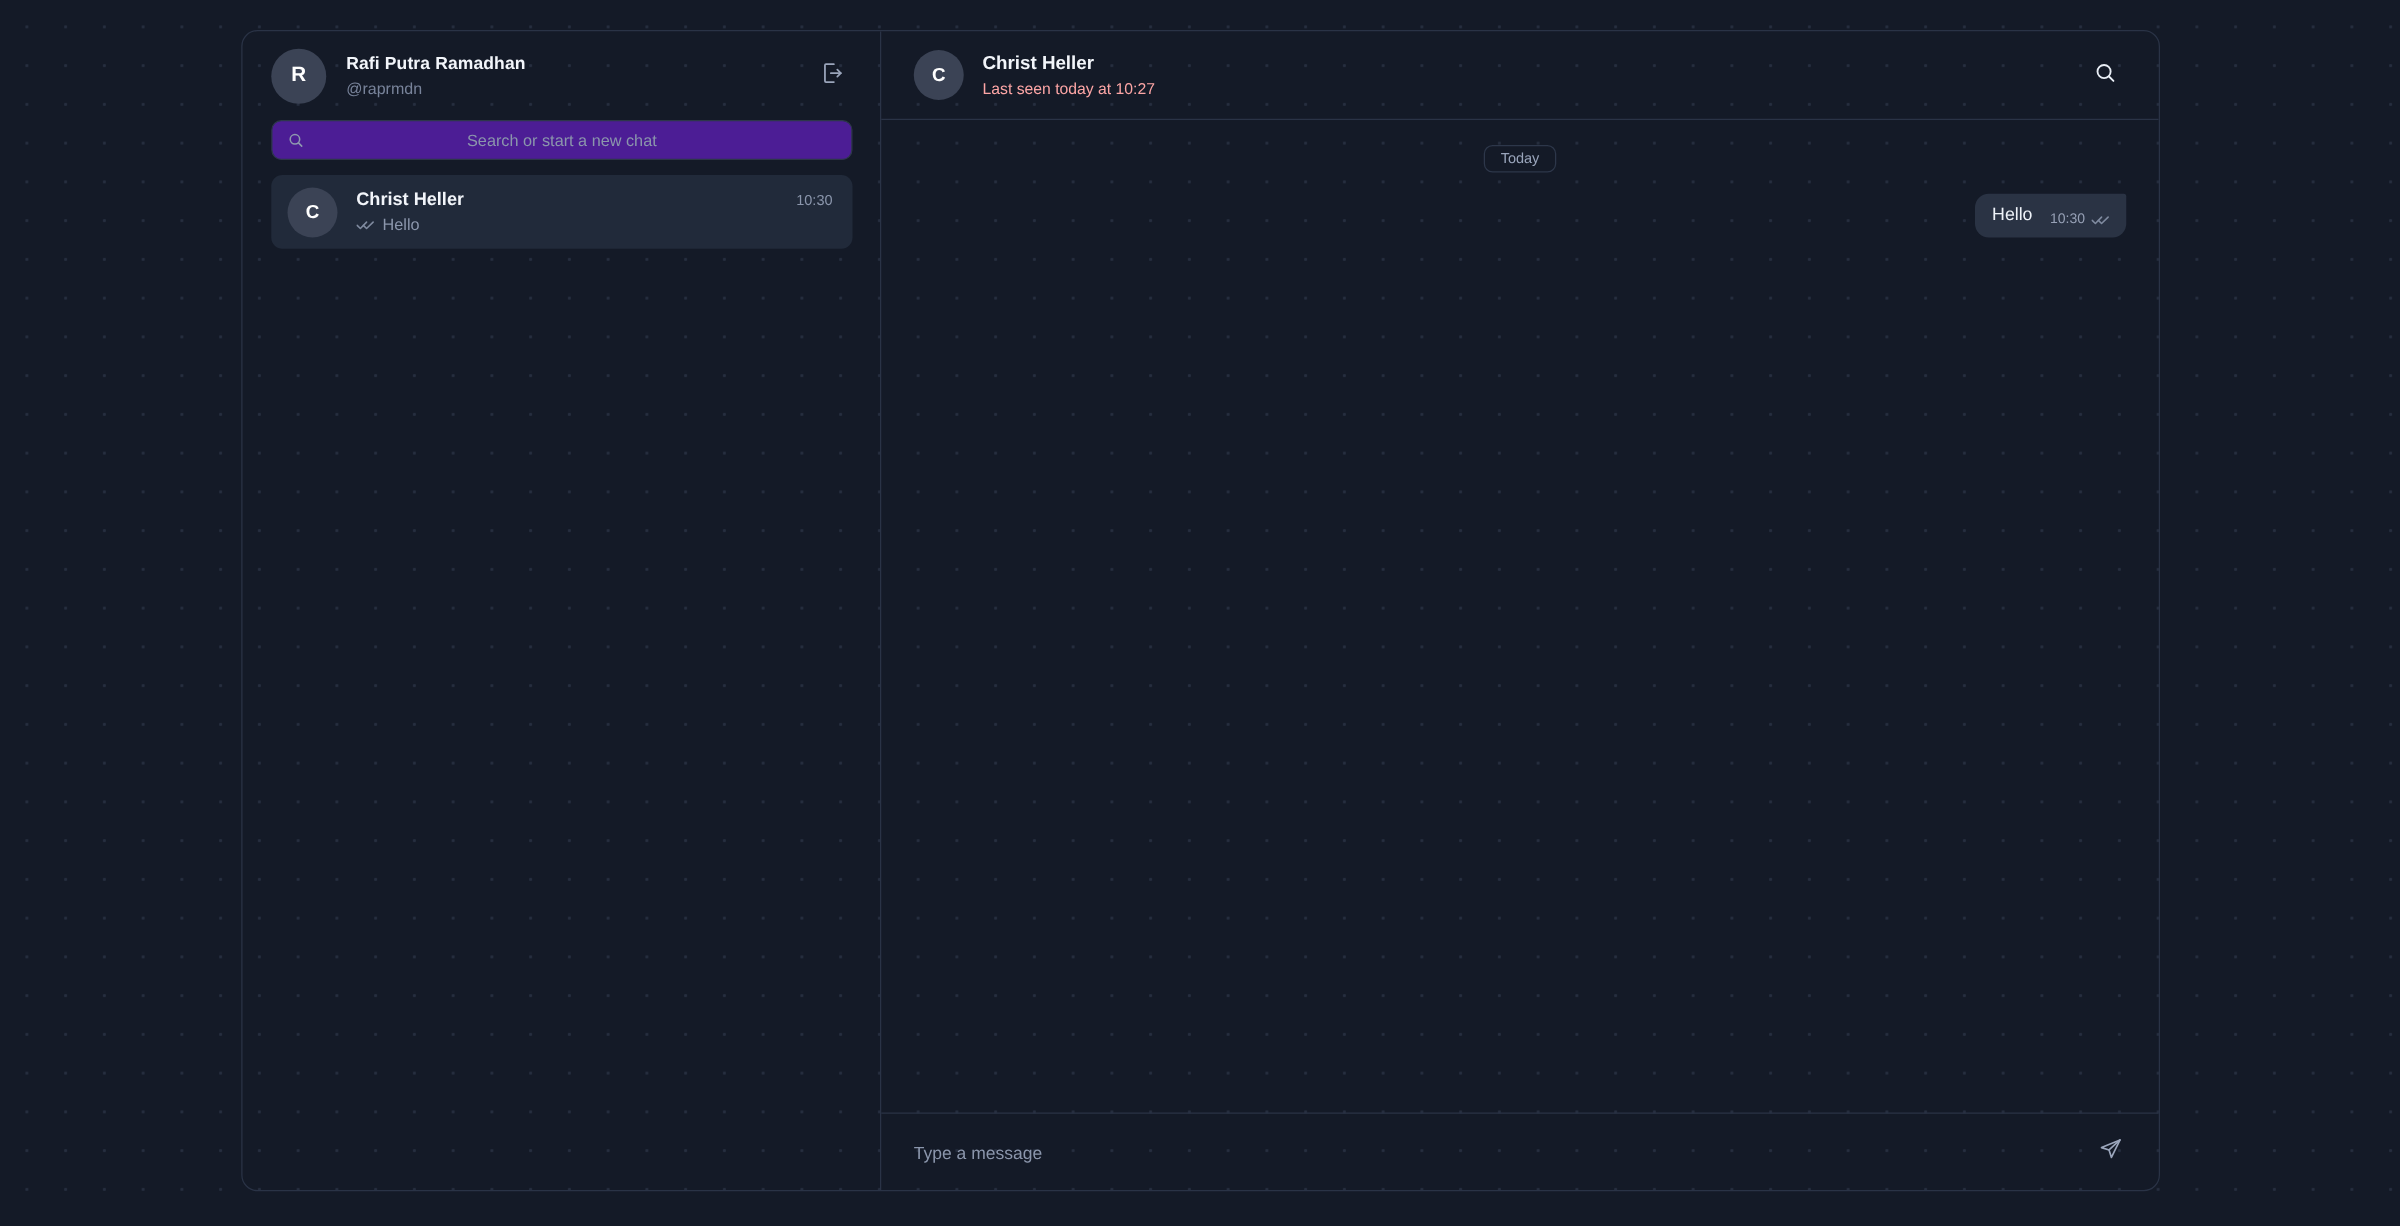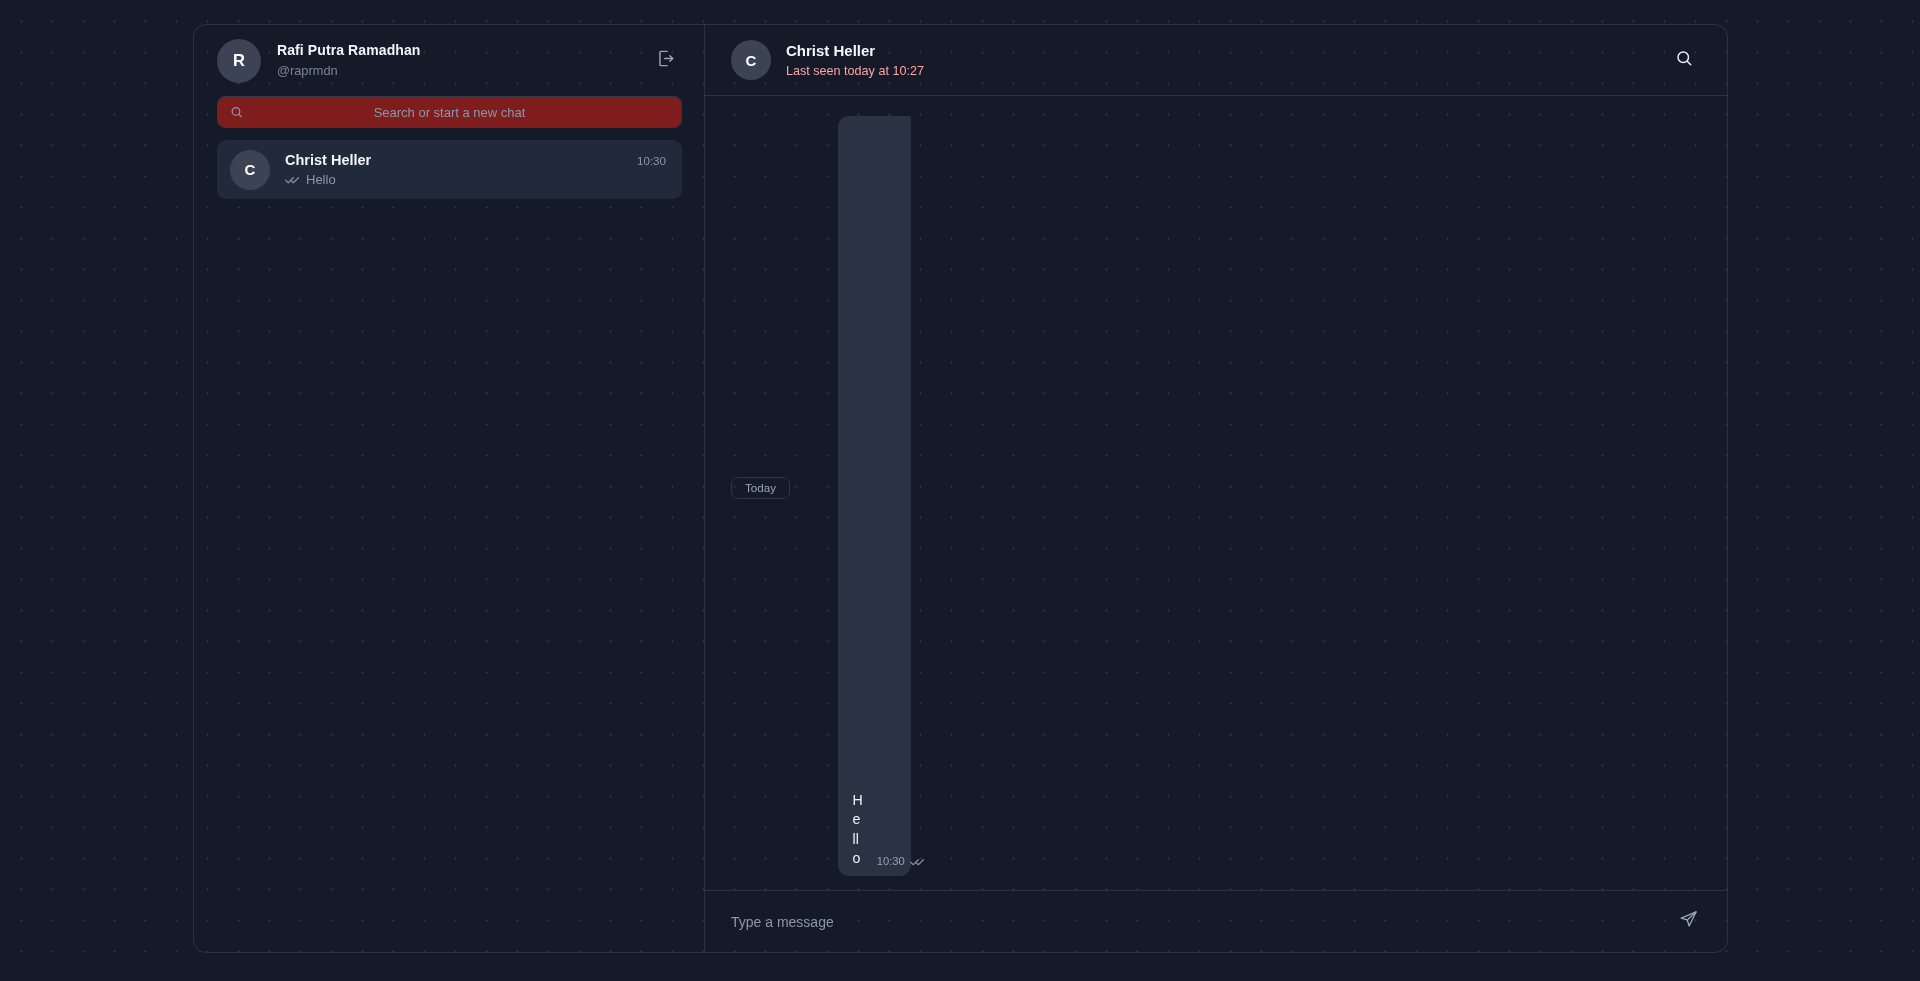--- a/index.html
+++ b/index.html
@@ -95,21 +95,21 @@
     cursor: pointer;
     color: #9aa5bb;
   }
 
   .search-wrap { padding: 0 22px 0 23px; flex: none; }
 
   .search-box {
     height: 32px;
     border: 1px solid #2d374a;
     border-radius: 8px;
-    background: #7f1d1d;
+    background: #4c1d95;
     display: flex;
     align-items: center;
     position: relative;
     cursor: text;
   }
 
   .search-ico {
     position: absolute;
     left: 12px;
     top: 50%;
@@ -213,20 +213,21 @@
     color: #fca5a5;
     margin-top: 2px;
     line-height: 1.3;
   }
 
   .messages {
     flex: 1 1 auto;
     overflow-y: auto;
     padding: 20px 26px 14px 26px;
     display: flex;
+    flex-direction: column;
   }
 
   .day-divider {
     align-self: center;
     border: 1px solid #2d374a;
     border-radius: 7px;
     padding: 3px 13px 4px;
     font-size: 11.6px;
     color: #9aa5bb;
     margin-bottom: 17px;

